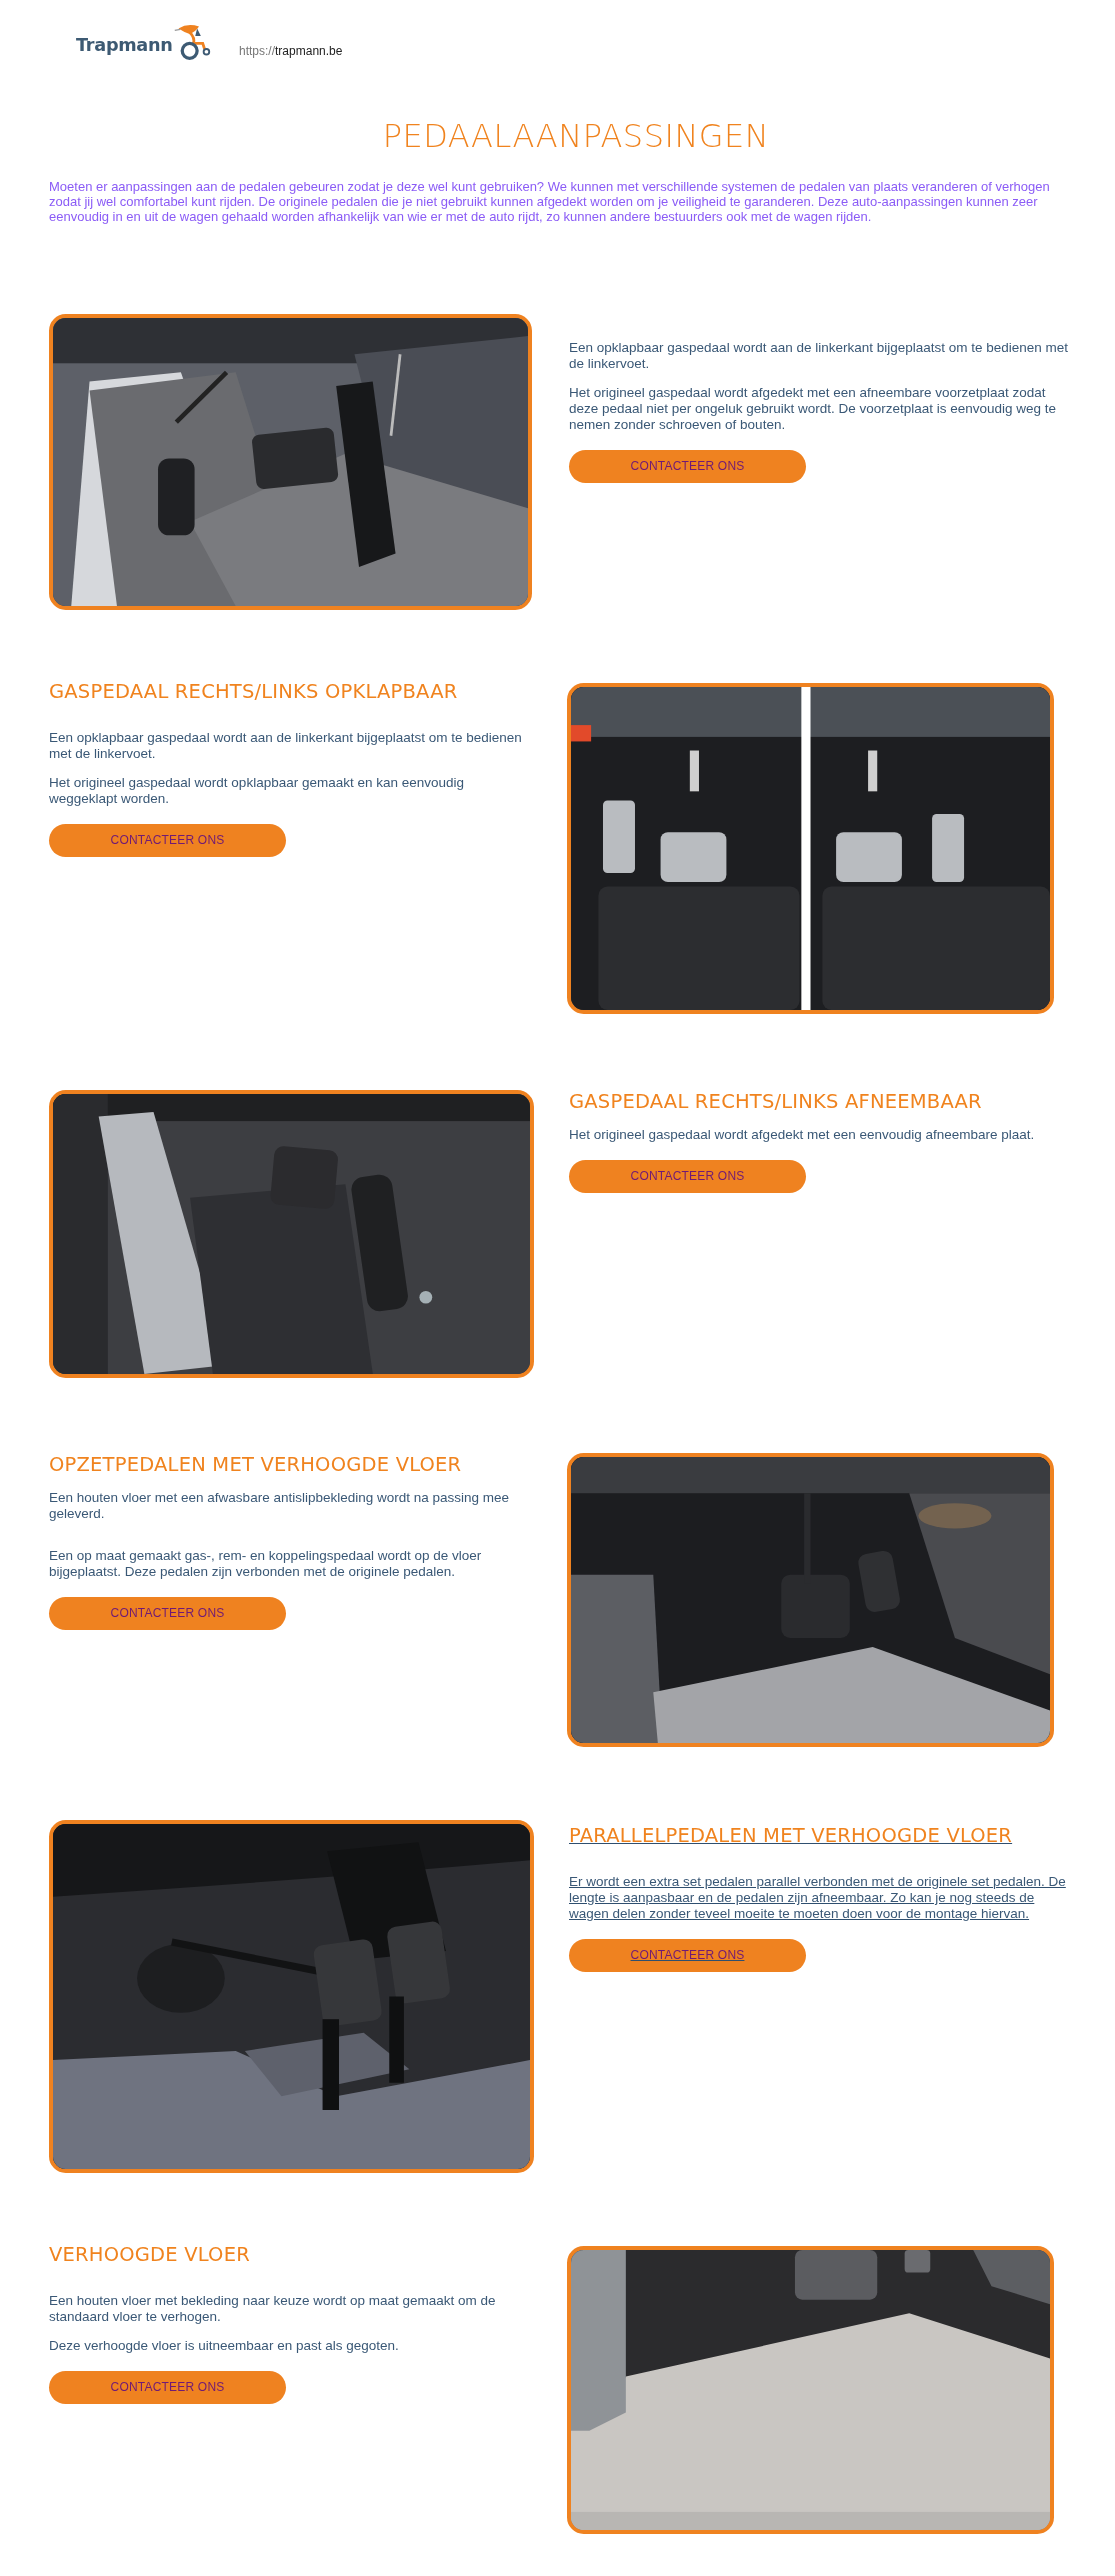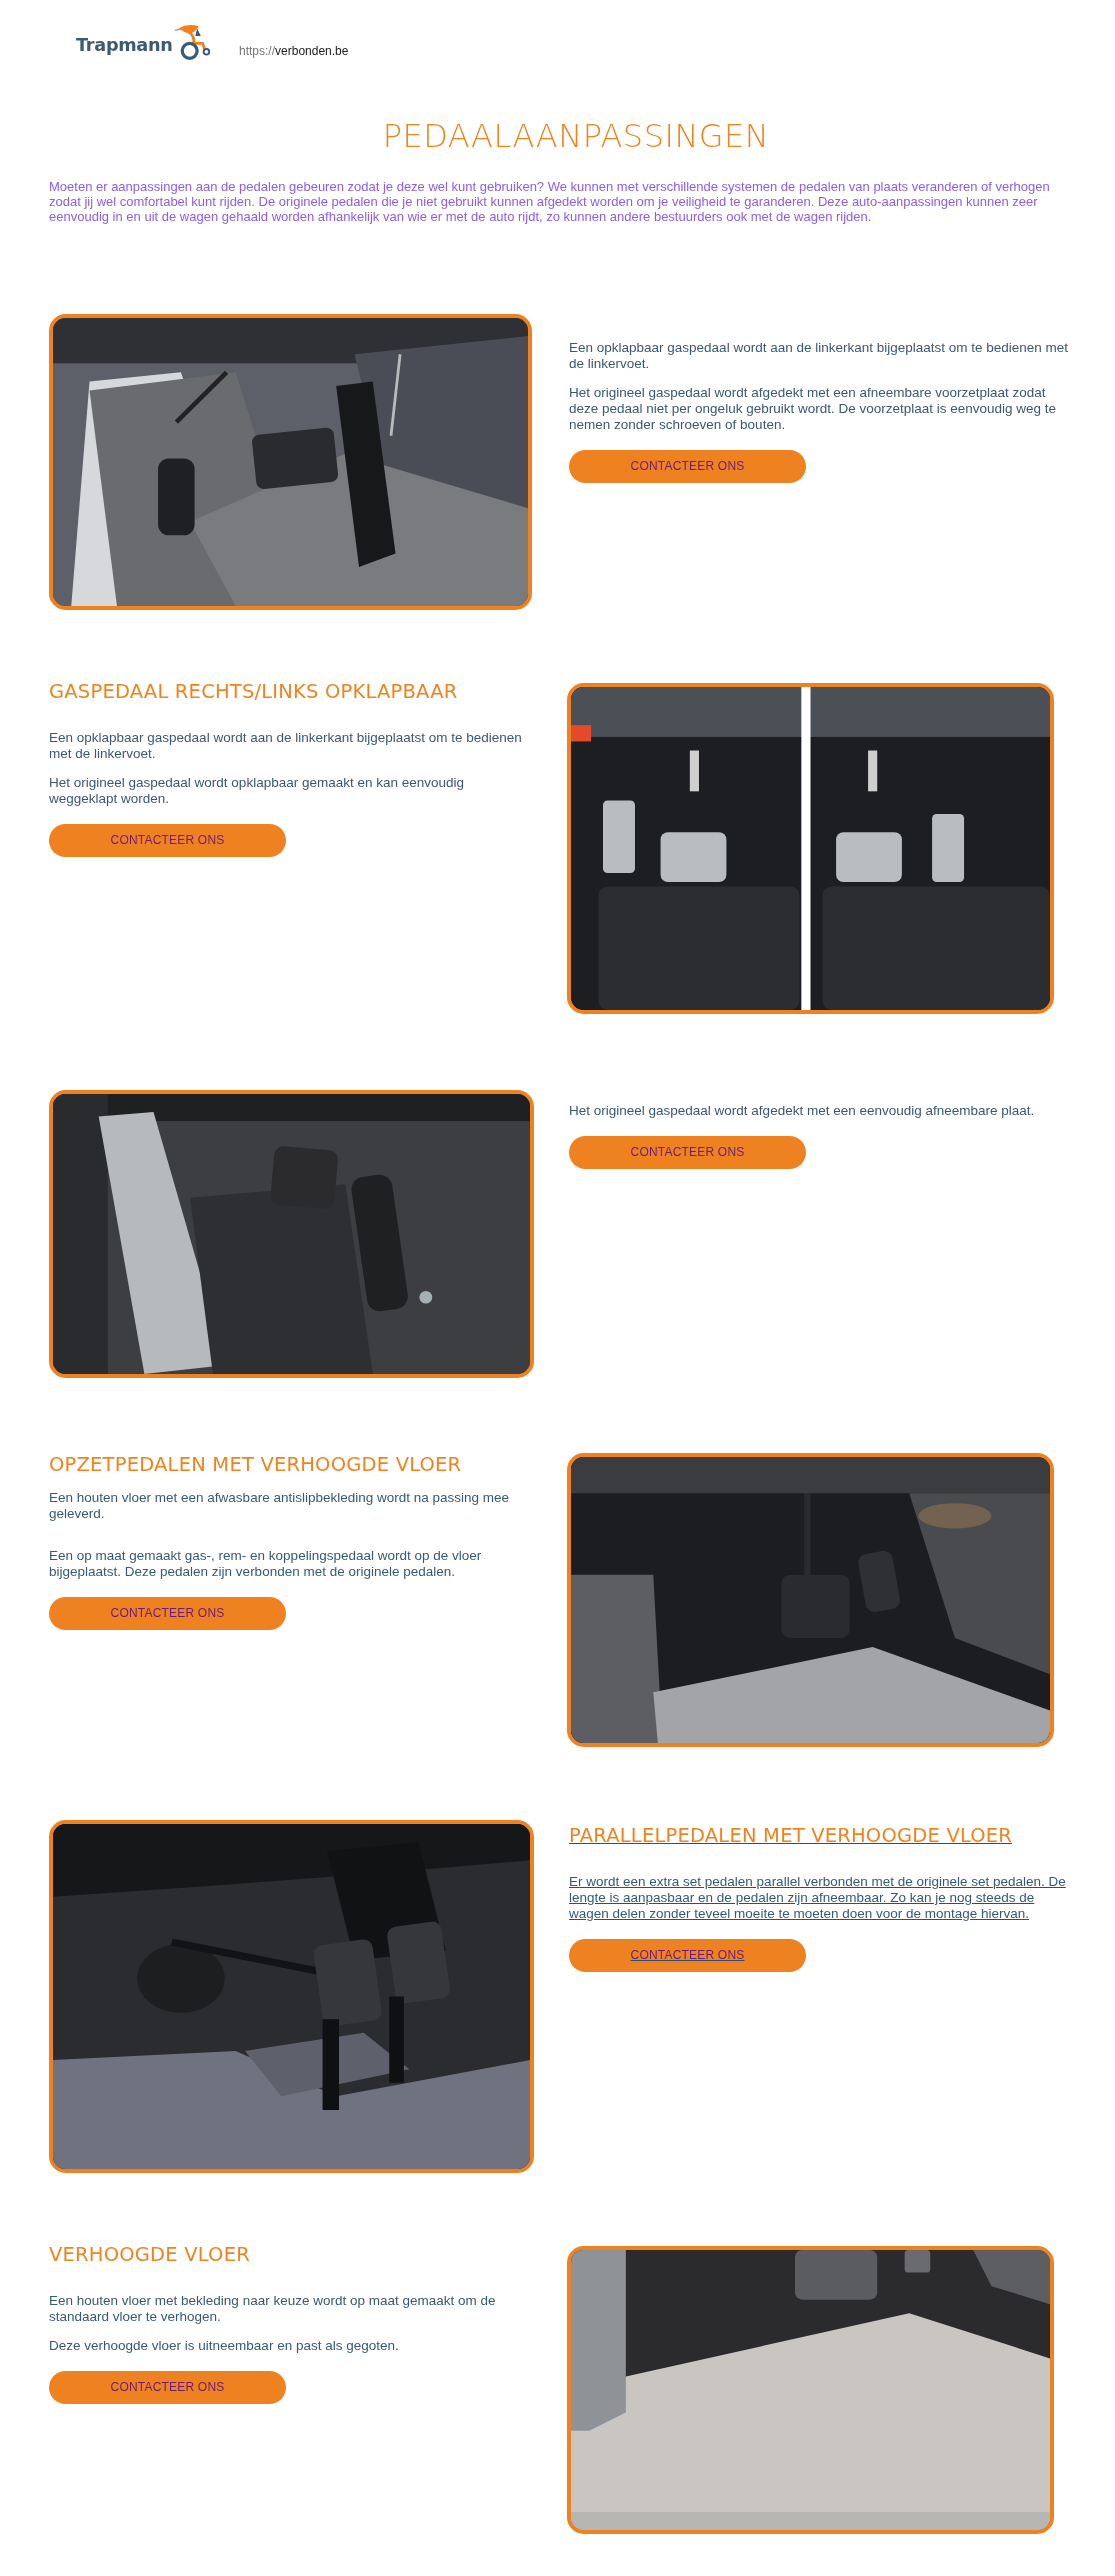--- a/index.html
+++ b/index.html
@@ -34,21 +34,21 @@
     <svg class="logo-mark" viewBox="0 0 45 44">
       <path d="M8 8 Q18 2 30 6 Q26 12 20 14 Q14 12 8 8 Z" fill="#ef8220"></path>
       <path d="M4 10 L10 9" stroke="#999" stroke-width="1.5"></path>
       <path d="M20 12 Q26 18 24 24 L34 24 L36 30" stroke="#ef8220" stroke-width="3" fill="none"></path>
       <path d="M28 8 L32 16 L26 16 Z" fill="#3d5a73"></path>
       <circle cx="20" cy="32" r="8" stroke="#3d5a73" stroke-width="3.5" fill="none"></circle>
       <circle cx="38" cy="33" r="3" stroke="#3d5a73" stroke-width="2" fill="none"></circle>
     </svg>
   </div>
   <div class="url">
-    <span class="scheme">https://</span><span>verbonden.be</span>
+    <span class="scheme">https://</span><span>trapmann.be</span>
   </div>
 </div>
 
 <h1 class="page-title">PEDAALAANPASSINGEN</h1>
 <p class="intro">Moeten er aanpassingen aan de pedalen gebeuren zodat je deze wel kunt gebruiken? We kunnen met verschillende systemen de pedalen van plaats veranderen of verhogen zodat jij wel comfortabel kunt rijden. De originele pedalen die je niet gebruikt kunnen afgedekt worden om je veiligheid te garanderen. Deze auto-aanpassingen kunnen zeer eenvoudig in en uit de wagen gehaald worden afhankelijk van wie er met de auto rijdt, zo kunnen andere bestuurders ook met de wagen rijden.</p>
 
 <div class="section" style="top:0;">
   <div class="photo" style="left:49px; top:314px; width:483px; height:296px;">
     <svg viewBox="0 0 520 318" preserveAspectRatio="none">
       <rect width="520" height="318" fill="#5d6068"></rect>
@@ -103,20 +103,21 @@
       <rect x="0" y="0" width="522" height="30" fill="#1f2022"></rect>
       <rect x="0" y="0" width="60" height="310" fill="#2a2b2e"></rect>
       <polygon points="50,25 110,20 190,300 100,310" fill="#b6b9be"></polygon>
       <polygon points="150,115 320,100 350,310 175,310" fill="#2e2f33"></polygon>
       <rect x="240" y="60" width="70" height="65" rx="10" fill="#2b2b2e" transform="rotate(5 275 92)"></rect>
       <rect x="335" y="90" width="45" height="150" rx="14" fill="#1f2022" transform="rotate(-8 357 165)"></rect>
       <circle cx="408" cy="225" r="7" fill="#a5b0b5"></circle>
     </svg>
   </div>
   <div class="text-col" style="left:569px; top:1090px; width:502px;">
+    <h2 class="sec-title">GASPEDAAL RECHTS/LINKS AFNEEMBAAR</h2>
     <p class="sec-p">Het origineel gaspedaal wordt afgedekt met een eenvoudig afneembare plaat.</p>
     <button class="cta">CONTACTEER ONS</button>
   </div>
 </div>
 
 <div class="section" style="top:0;">
   <div class="text-col" style="left:49px; top:1453px; width:483px;">
     <h2 class="sec-title">OPZETPEDALEN MET VERHOOGDE VLOER</h2>
     <p class="sec-p">Een houten vloer met een afwasbare antislipbekleding wordt na passing mee geleverd.</p>
     <p class="sec-p first">Een op maat gemaakt gas-, rem- en koppelingspedaal wordt op de vloer bijgeplaatst. Deze pedalen zijn verbonden met de originele pedalen.</p>

